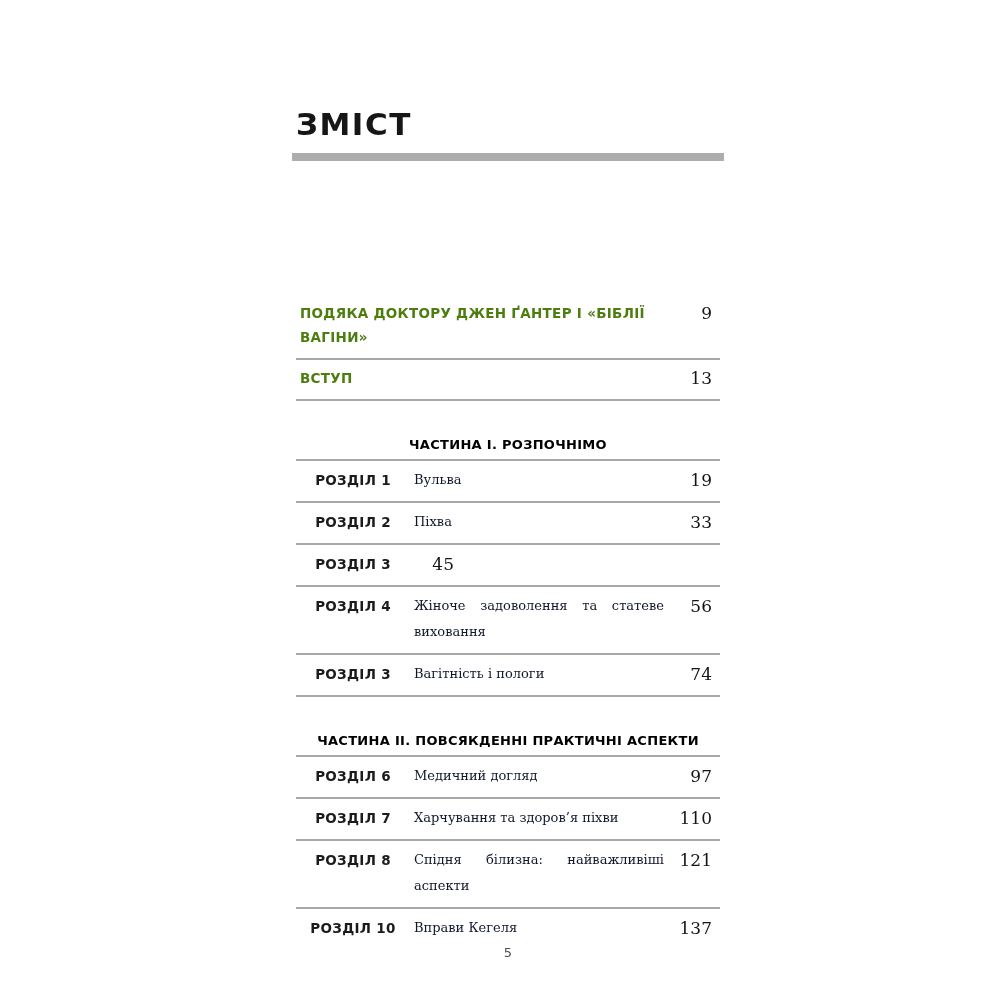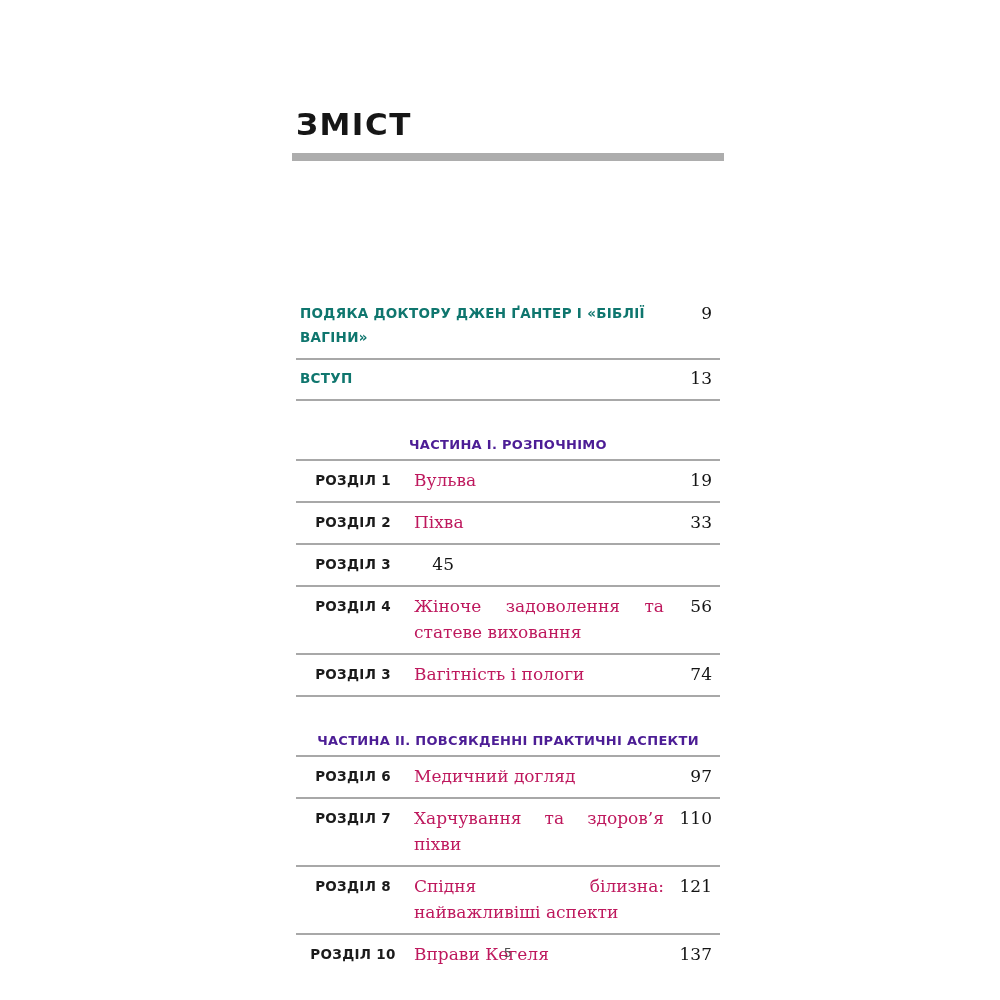--- a/index.html
+++ b/index.html
@@ -42,36 +42,36 @@
     border-bottom: 2px solid #a8a8a8;
     padding: 2px 0 5px;
   }
   .ftitle {
     flex: 1;
     font-weight: bold;
     font-size: 13.5px;
     line-height: 24px;
     letter-spacing: 0.3px;
     white-space: pre-line;
-    color: #0f766e;
+    color: #4d7c0f;
   }
   .frow .pnum { line-height: 24px; }
 
   
   .pheader {
     margin-top: 32px;
     text-align: center;
     font-weight: bold;
     font-size: 13px;
     line-height: 16px;
     letter-spacing: 0.3px;
     white-space: nowrap;
     padding-bottom: 6px;
     border-bottom: 2px solid #a8a8a8;
-    color: #4c1d95;
+    color: #000000;
   }
 
   
   .crow {
     display: flex;
     align-items: flex-start;
     border-bottom: 2px solid #a8a8a8;
     padding: 2px 0 4px;
   }
   .crow.last { border-bottom: none; }
@@ -80,24 +80,24 @@
     text-align: center;
     font-weight: bold;
     font-size: 13.5px;
     letter-spacing: 0.3px;
     line-height: 26px;
     color: #1b1b1b;
   }
   .ctitle {
     flex: 1;
     font-family: "DejaVu Serif", serif;
-    font-size: 17px;
+    font-size: 13px;
     line-height: 26px;
     text-align: justify;
-    color: #be185d;
+    color: #0f172a;
   }
   .pnum {
     width: 52px;
     padding-right: 8px;
     text-align: right;
     font-family: "DejaVu Serif", serif;
     font-size: 17px;
     line-height: 26px;
     color: #141414;
   }

